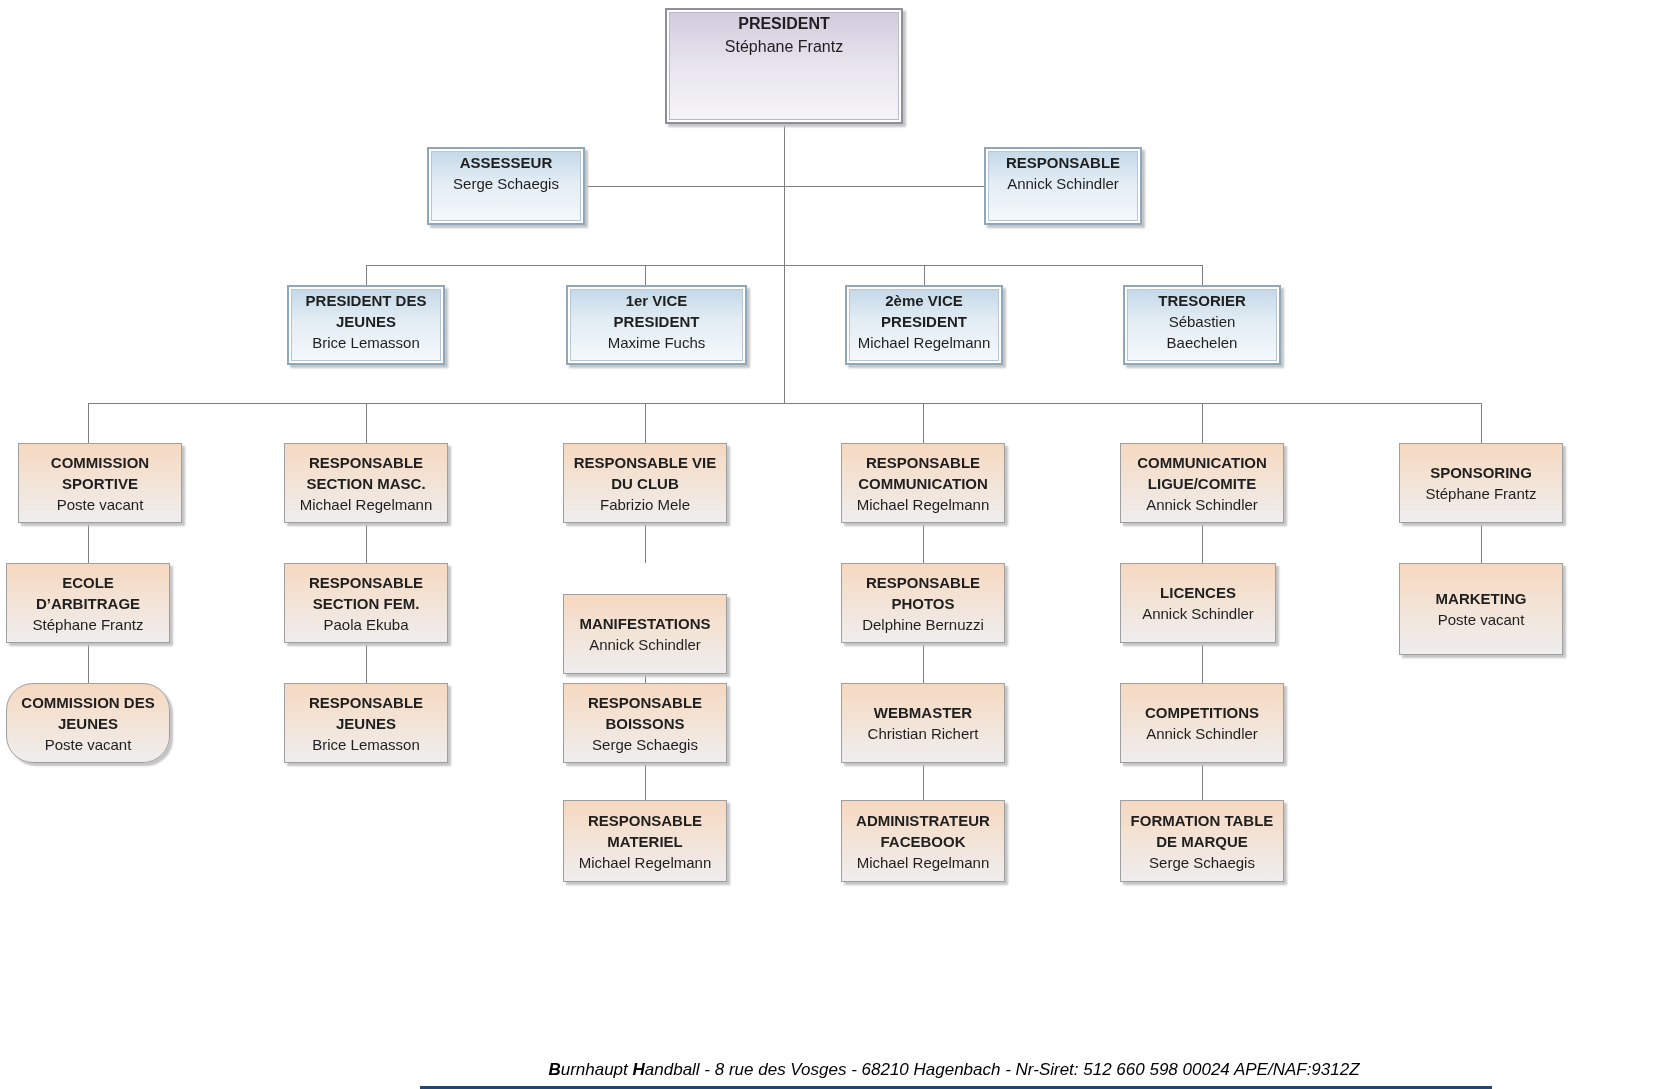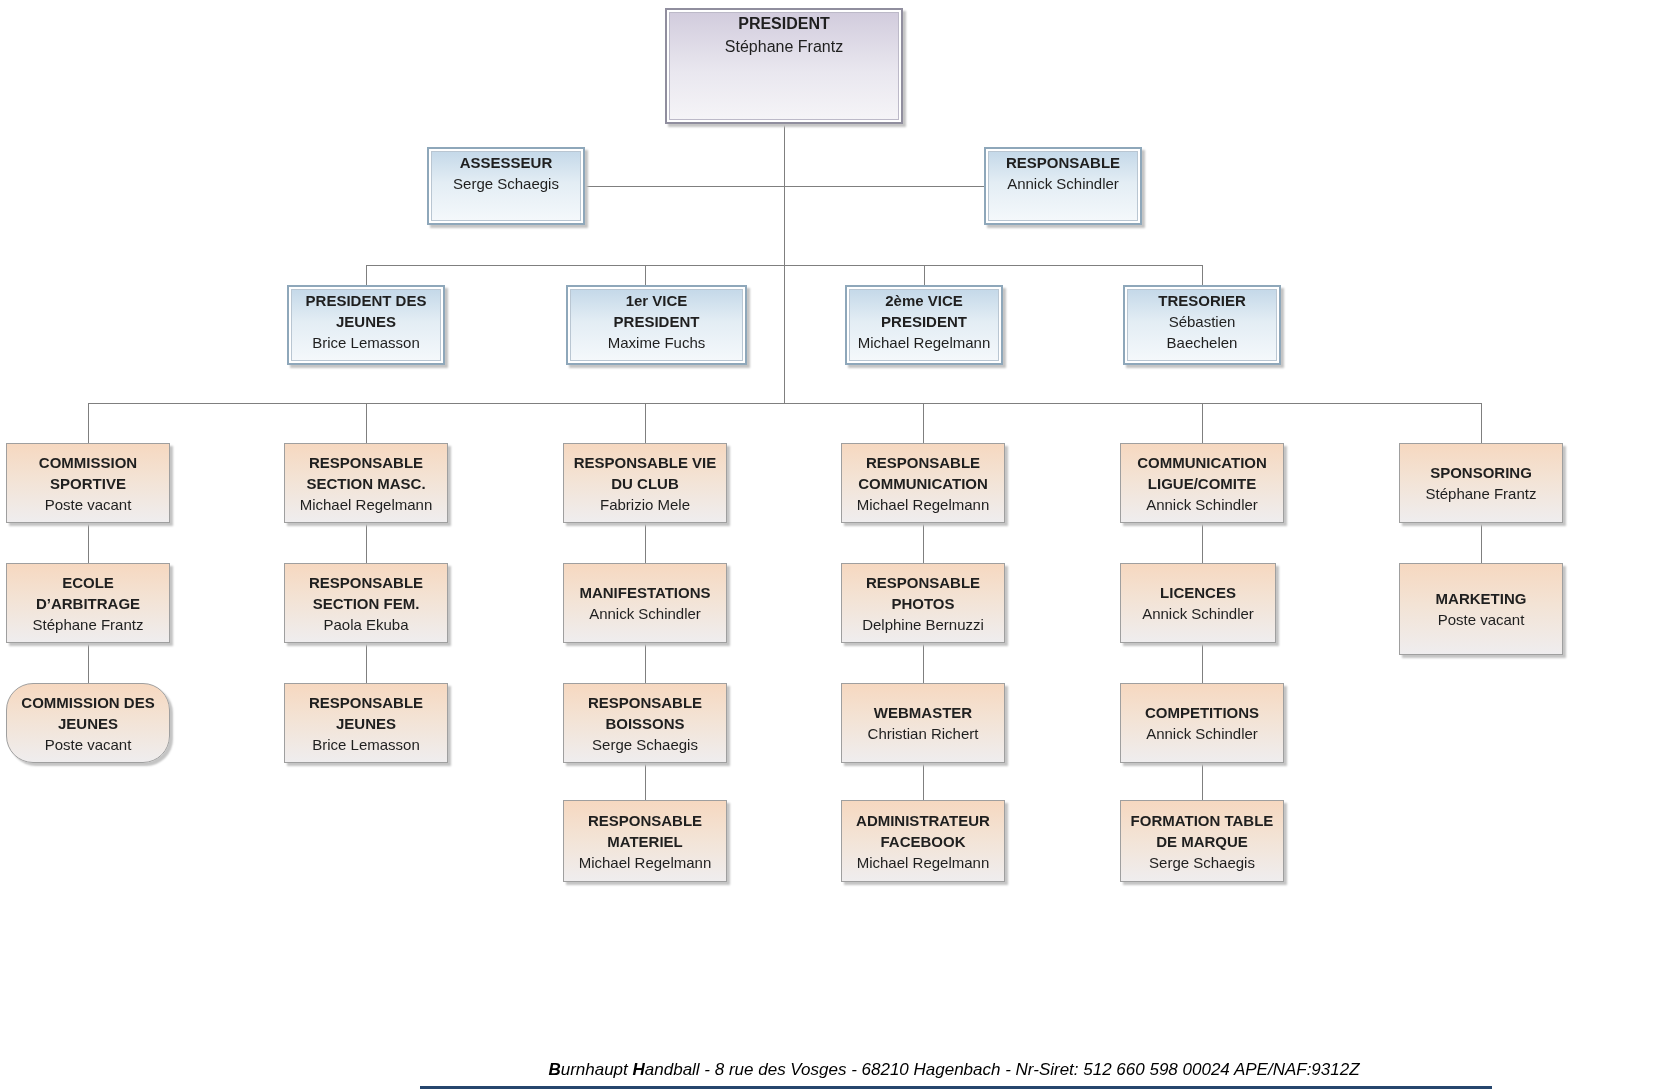--- a/index.html
+++ b/index.html
@@ -131,21 +131,21 @@
     </div>
   </div>
   <div class="node framed blue" style="left:1123px;top:285px;width:158px;height:80px;">
     <div class="inner">
       <div class="title">TRESORIER</div>
       <div class="pname">Sébastien
 Baechelen</div>
     </div>
   </div>
 
-  <div class="node plain" style="left:6px;top:443px;width:164px;height:80px;">
+  <div class="node plain" style="left:18px;top:443px;width:164px;height:80px;">
     <div class="title">COMMISSION
 SPORTIVE</div>
     <div class="pname">Poste vacant</div>
   </div>
   <div class="node plain" style="left:6px;top:563px;width:164px;height:80px;">
     <div class="title">ECOLE
 D’ARBITRAGE</div>
     <div class="pname">Stéphane Frantz</div>
   </div>
   <div class="node plain" style="left:6px;top:683px;width:164px;height:80px;border-radius:27px;">
@@ -168,21 +168,21 @@
     <div class="title">RESPONSABLE
 JEUNES</div>
     <div class="pname">Brice Lemasson</div>
   </div>
 
   <div class="node plain" style="left:563px;top:443px;width:164px;height:80px;">
     <div class="title">RESPONSABLE VIE
 DU CLUB</div>
     <div class="pname">Fabrizio Mele</div>
   </div>
-  <div class="node plain" style="left:563px;top:563px;width:164px;height:80px;">
+  <div class="node plain" style="left:563px;top:594px;width:164px;height:80px;">
     <div class="title">MANIFESTATIONS</div>
     <div class="pname">Annick Schindler</div>
   </div>
   <div class="node plain" style="left:563px;top:683px;width:164px;height:80px;">
     <div class="title">RESPONSABLE
 BOISSONS</div>
     <div class="pname">Serge Schaegis</div>
   </div>
   <div class="node plain" style="left:563px;top:800px;width:164px;height:82px;">
     <div class="title">RESPONSABLE

